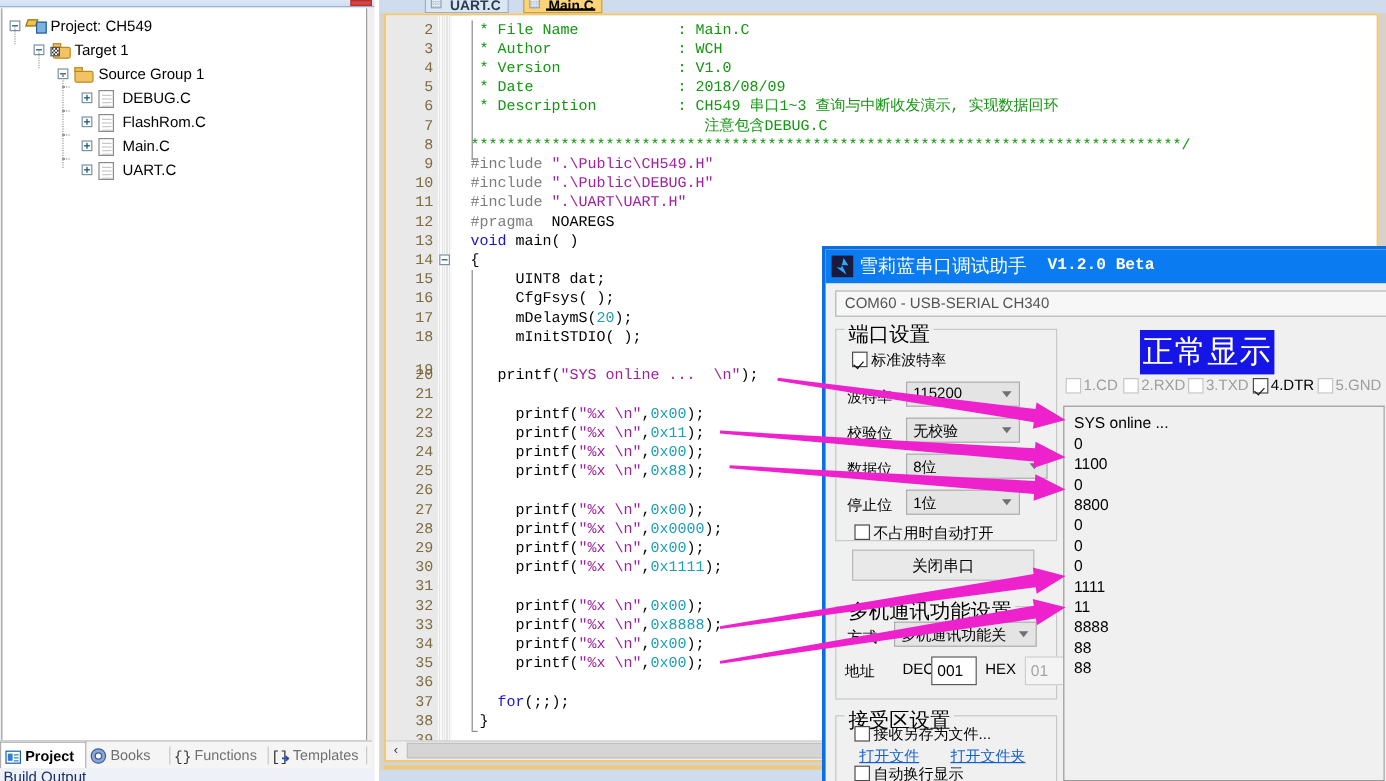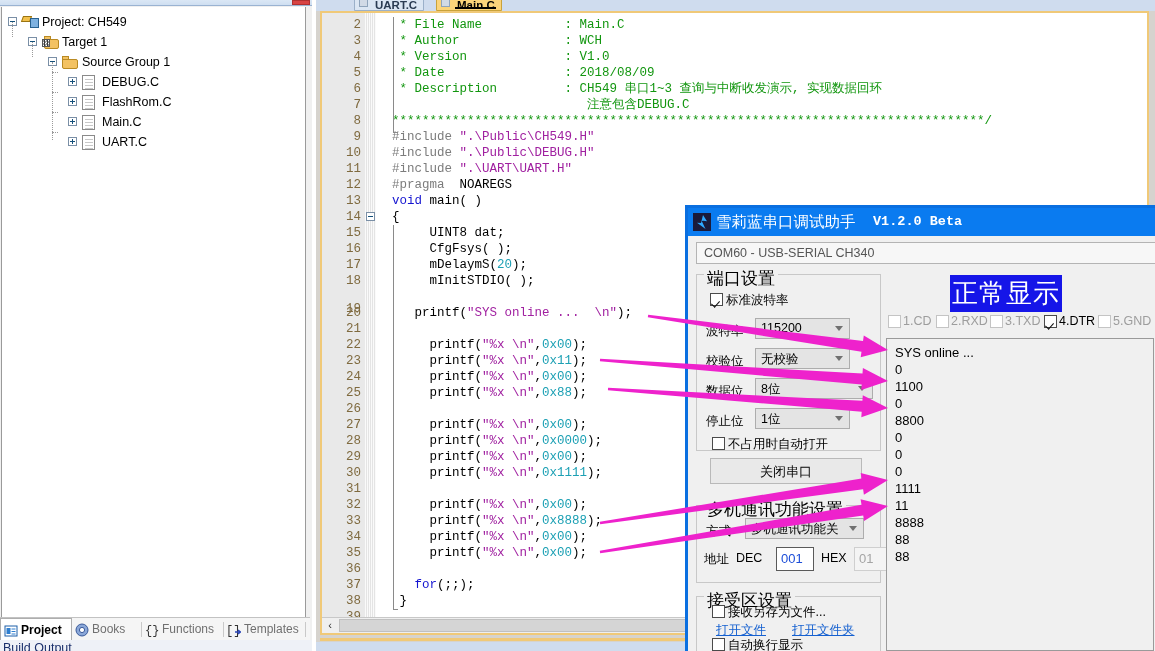--- a/index.html
+++ b/index.html
@@ -260,21 +260,21 @@
   }
   .cbox.light { border-color:#c4c4c4; }
   .cb-label { position:absolute; font-size:12.5px; color:#000; white-space:nowrap; }
   .cb-label.dim { color:#9d9d9d; }
   .btn {
     position:absolute; background:#e9e9e9; border:1px solid #b9b9b9;
     text-align:center; font-size:13px; color:#000; line-height:26px;
   }
   .txtinput {
     position:absolute; background:#fff; border:1px solid #5a5a5a;
-    font-size:13px; padding-left:4px; line-height:22px; color:#1d4ed8;
+    font-size:13px; padding-left:4px; line-height:22px; color:#000000;
   }
   .txtinput.disabled { border-color:#cfcfcf; color:#a5a5a5; background:#f4f4f4;}
   .link { position:absolute; font-size:12.5px; color:#1560d0; text-decoration:underline; white-space:nowrap;}
 
   #banner {
     position:absolute; left:950px; top:275px; background:#1515e8; padding:1px 2px;
     font-size:26px; color:#fff; letter-spacing:1px; white-space:nowrap;
     font-family:"Liberation Serif","DejaVu Serif",serif;
   }
   #pinrow { position:absolute; left:888px; top:313px; width:267px; height:18px; }
@@ -531,21 +531,21 @@
 
     <div class="groupbox" style="left:8px; top:297px; width:185px; height:78px;">
       <div class="group-title">多机通讯功能设置</div>
     </div>
     <div class="fld-label" style="left:18px; top:315px;">方式</div>
     <div class="combo" style="left:57px; top:310px; width:119px;">
       <div class="cval">多机通讯功能关</div>
       <div class="carrow"></div>
     </div>
     <div class="fld-label" style="left:16px; top:343px;">地址</div>
-    <div class="fld-label" style="left:48px; top:343px;">DEC</div>
+    <div class="fld-label" style="left:64px; top:343px;">DEC</div>
     <div class="txtinput" style="left:88px; top:339px; width:38px; height:24px;">001</div>
     <div class="fld-label" style="left:133px; top:343px;">HEX</div>
     <div class="txtinput disabled" style="left:166px; top:339px; width:38px; height:24px;">01</div>
 
     <div class="groupbox" style="left:8px; top:388px; width:185px; height:62px;">
       <div class="group-title">接受区设置</div>
     </div>
     <div class="cbox" style="left:24px; top:397px;"></div>
     <div class="cb-label" style="left:40px; top:396px;">接收另存为文件...</div>
     <div class="link" style="left:28px; top:414px;">打开文件</div>

